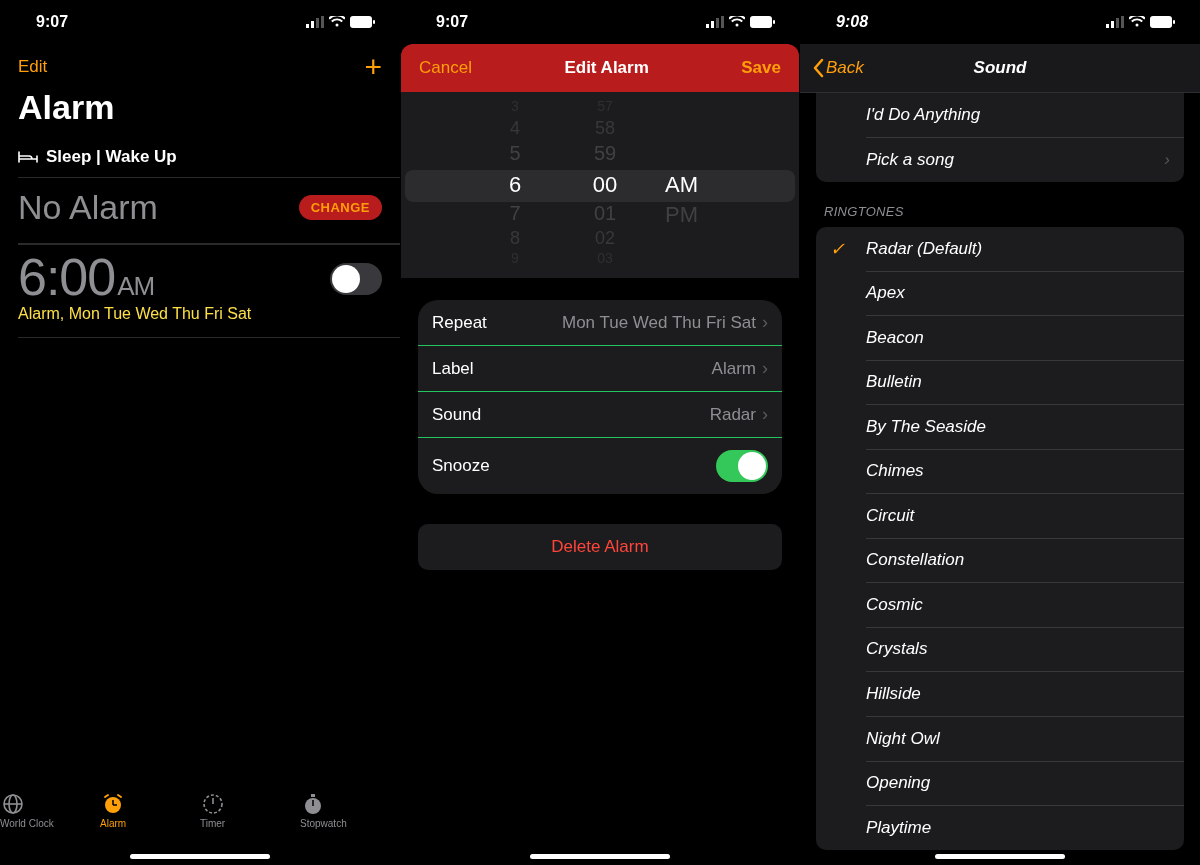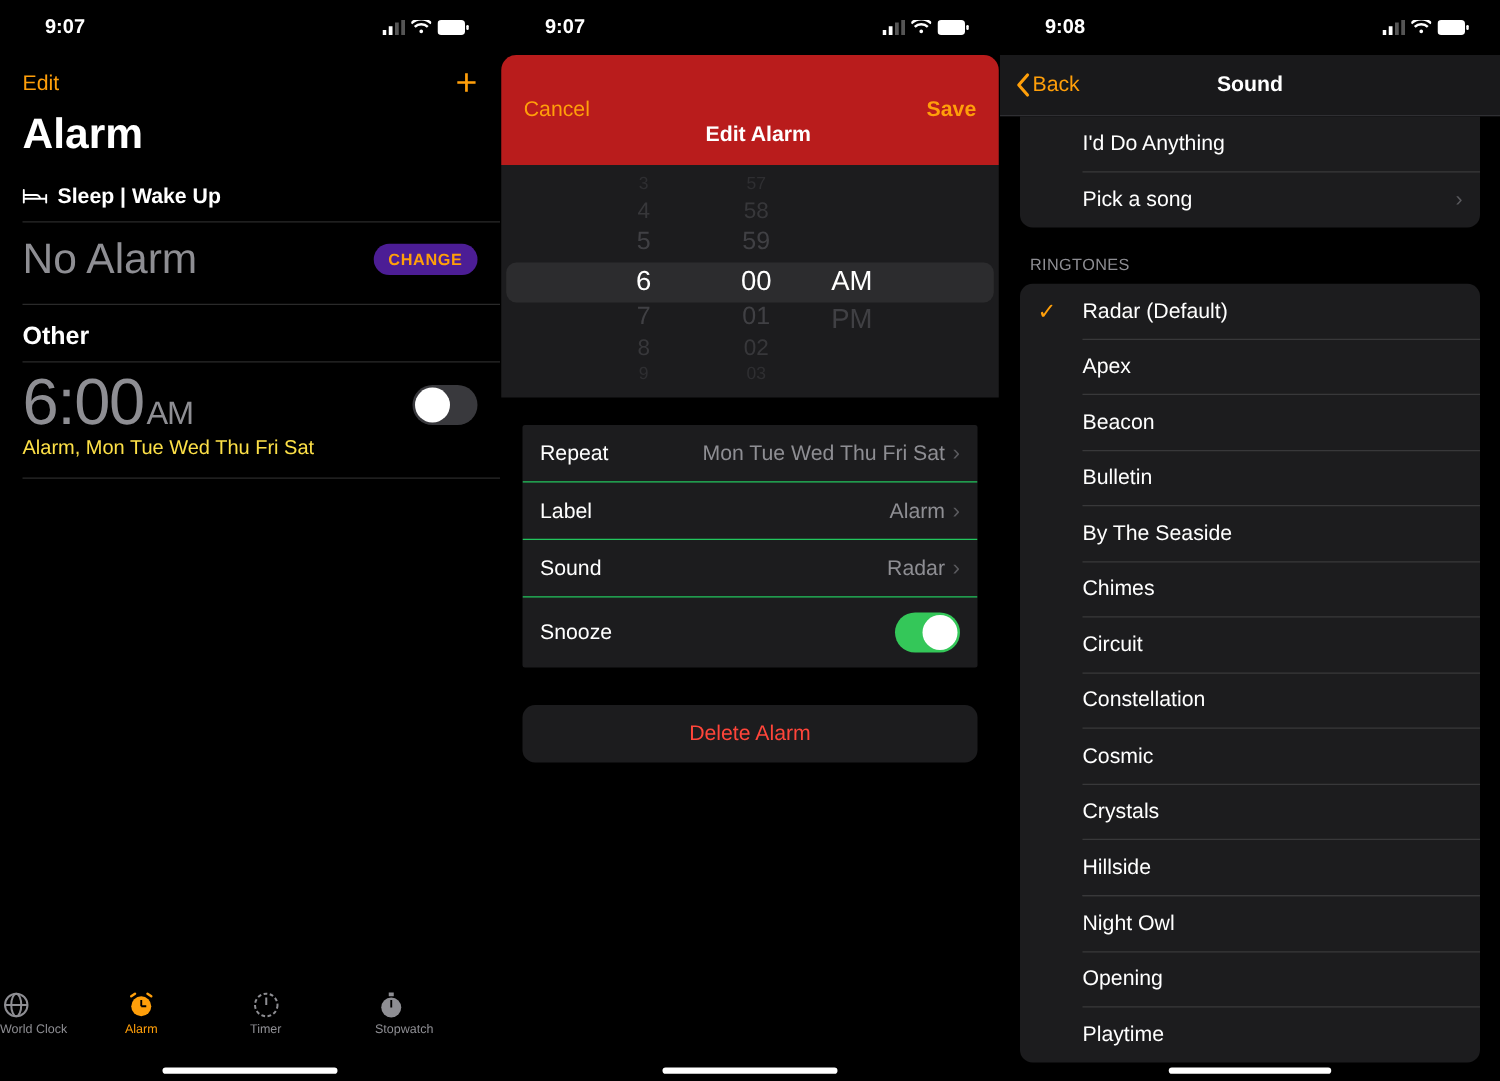--- a/index.html
+++ b/index.html
@@ -46,21 +46,21 @@
     display: flex; align-items: center; gap: 8px;
     padding: 10px 18px 10px; font-size: 17px; font-weight: 600;
   }
   .divider { height: 1px; background: #2a2a2a; margin-left: 18px; }
   .noalarm-row {
     display: flex; justify-content: space-between; align-items: center;
     padding: 10px 18px 16px;
   }
   .noalarm-text { color: #8e8e93; font-size: 34px; font-weight: 400; }
   .change-pill {
-    background: #4c1d95; color: #ff9f0a; font-size: 13px; font-weight: 600;
+    background: #b91c1c; color: #ff9f0a; font-size: 13px; font-weight: 600;
     padding: 5px 12px; border-radius: 14px; letter-spacing: 0.5px;
   }
   .other-label { font-size: 20px; font-weight: 600; padding: 14px 18px 8px; }
   .alarm-entry { padding: 6px 18px 14px; position: relative; }
   .alarm-time { color: #8e8e93; font-size: 52px; font-weight: 300; line-height: 1; letter-spacing: -1px;}
   .alarm-ampm { font-size: 26px; font-weight: 400; margin-left: 2px;}
   .alarm-sub { color: #fde047; font-size: 16px; margin-top: 2px;}
   .switch-off {
     position: absolute; right: 18px; top: 18px;
     width: 52px; height: 32px; background: #39393d; border-radius: 16px;
@@ -83,39 +83,39 @@
   }
 
   
   .s2-header {
     display: flex; justify-content: space-between; align-items: center;
     padding: 14px 18px; font-size: 17px;
     background: #b91c1c;
     border-radius: 12px 12px 0 0;
     margin: 0 1px;
   }
-  .s2-header .title { font-weight: 600; color: #fff; margin-top: 40px;}
+  .s2-header .title { font-weight: 600; color: #fff;}
   .picker {
     background: #1c1c1e; height: 186px; position: relative; overflow: hidden;
     margin: 0 1px;
   }
   .picker-sel {
     position: absolute; top: 78px; left: 0; right: 0; height: 32px;
     background: #2c2c2e; border-radius: 8px; margin: 0 4px;
   }
   .picker-cols { position: absolute; inset: 0; display: flex; justify-content: center; gap: 30px;}
   .pcol { width: 60px; text-align: center; position: relative;}
   .pcol.ampm { text-align: left; width: 50px;}
   .pitem {
     position: absolute; left:0; right:0; font-size: 22px; color: #4a4a4e;
     transition: none;
   }
   .pitem.sel { color: #fff; font-size: 22px;}
   .settings-group {
-    background: #1c1c1e; border-radius: 2px; margin: 22px 18px 0;
+    background: #1c1c1e; border-radius: 20px; margin: 22px 18px 0;
     overflow: hidden;
   }
   .srow {
     display: flex; justify-content: space-between; align-items: center;
     padding: 12px 14px; font-size: 17px;
   }
   .srow + .srow { border-top: 1px solid #22c55e;}
   .srow .val { color: #8e8e93; display: flex; align-items: center; gap: 6px;}
   .chev { color: #5a5a5e; font-size: 18px;}
   .switch-on {
@@ -145,21 +145,21 @@
   .lrow .chev-r { margin-left: auto; color: #5a5a5e;}
   .section-header {
     color: #8e8e93; font-size: 13px; padding: 22px 24px 8px; letter-spacing: 0.3px;
   }
   .check-icon { position: absolute; left: 14px; color: #ff9f0a; font-size: 18px;}
   .scroll-area { flex: 1; overflow: hidden;}
   .s3 .home-indicator, .s2 .home-indicator { bottom: 6px;}
   .s3 .list-group { margin-left: 16px; margin-right: 16px;}
   .s3 .lrow { padding-left: 50px;}
   .s3 .list-group .lrow:not(:first-child) { margin-left:0; padding-left:50px;}
-  .s3 { position:relative;}
+  .s3 { position:relative;font-style:italic;}
   .s3-scrollbar-h {
     position:absolute; bottom:6px; left:50%; transform:translateX(-50%);
     width:130px; height:5px; background:#fff; border-radius:3px;
   }
   .row-sep { height:0.5px; background:#38383a; margin-left:50px;}
 </style>
 </head>
 <body>
 
 <div class="phone s1">
@@ -191,21 +191,20 @@
         <path d="M1 2v10M1 9h18v3M1 6h10a3 3 0 013 3H1M19 6v6" stroke="#fff" stroke-width="1.6" fill="none" stroke-linecap="round"></path>
       </svg>
     <span>Sleep | Wake Up</span>
   </div>
   <div class="divider"></div>
   <div class="noalarm-row">
     <span class="noalarm-text">No Alarm</span>
     <span class="change-pill">CHANGE</span>
   </div>
   <div class="divider"></div>
-  <div class="other-label">Other</div>
   <div class="divider"></div>
   <div class="alarm-entry">
     <div class="alarm-time"><span>6:00</span><span class="alarm-ampm">AM</span></div>
     <div class="alarm-sub">Alarm, Mon Tue Wed Thu Fri Sat</div>
     <div class="switch-off">
         <div class="knob"></div>
       </div>
   </div>
   <div class="divider"></div>
 

